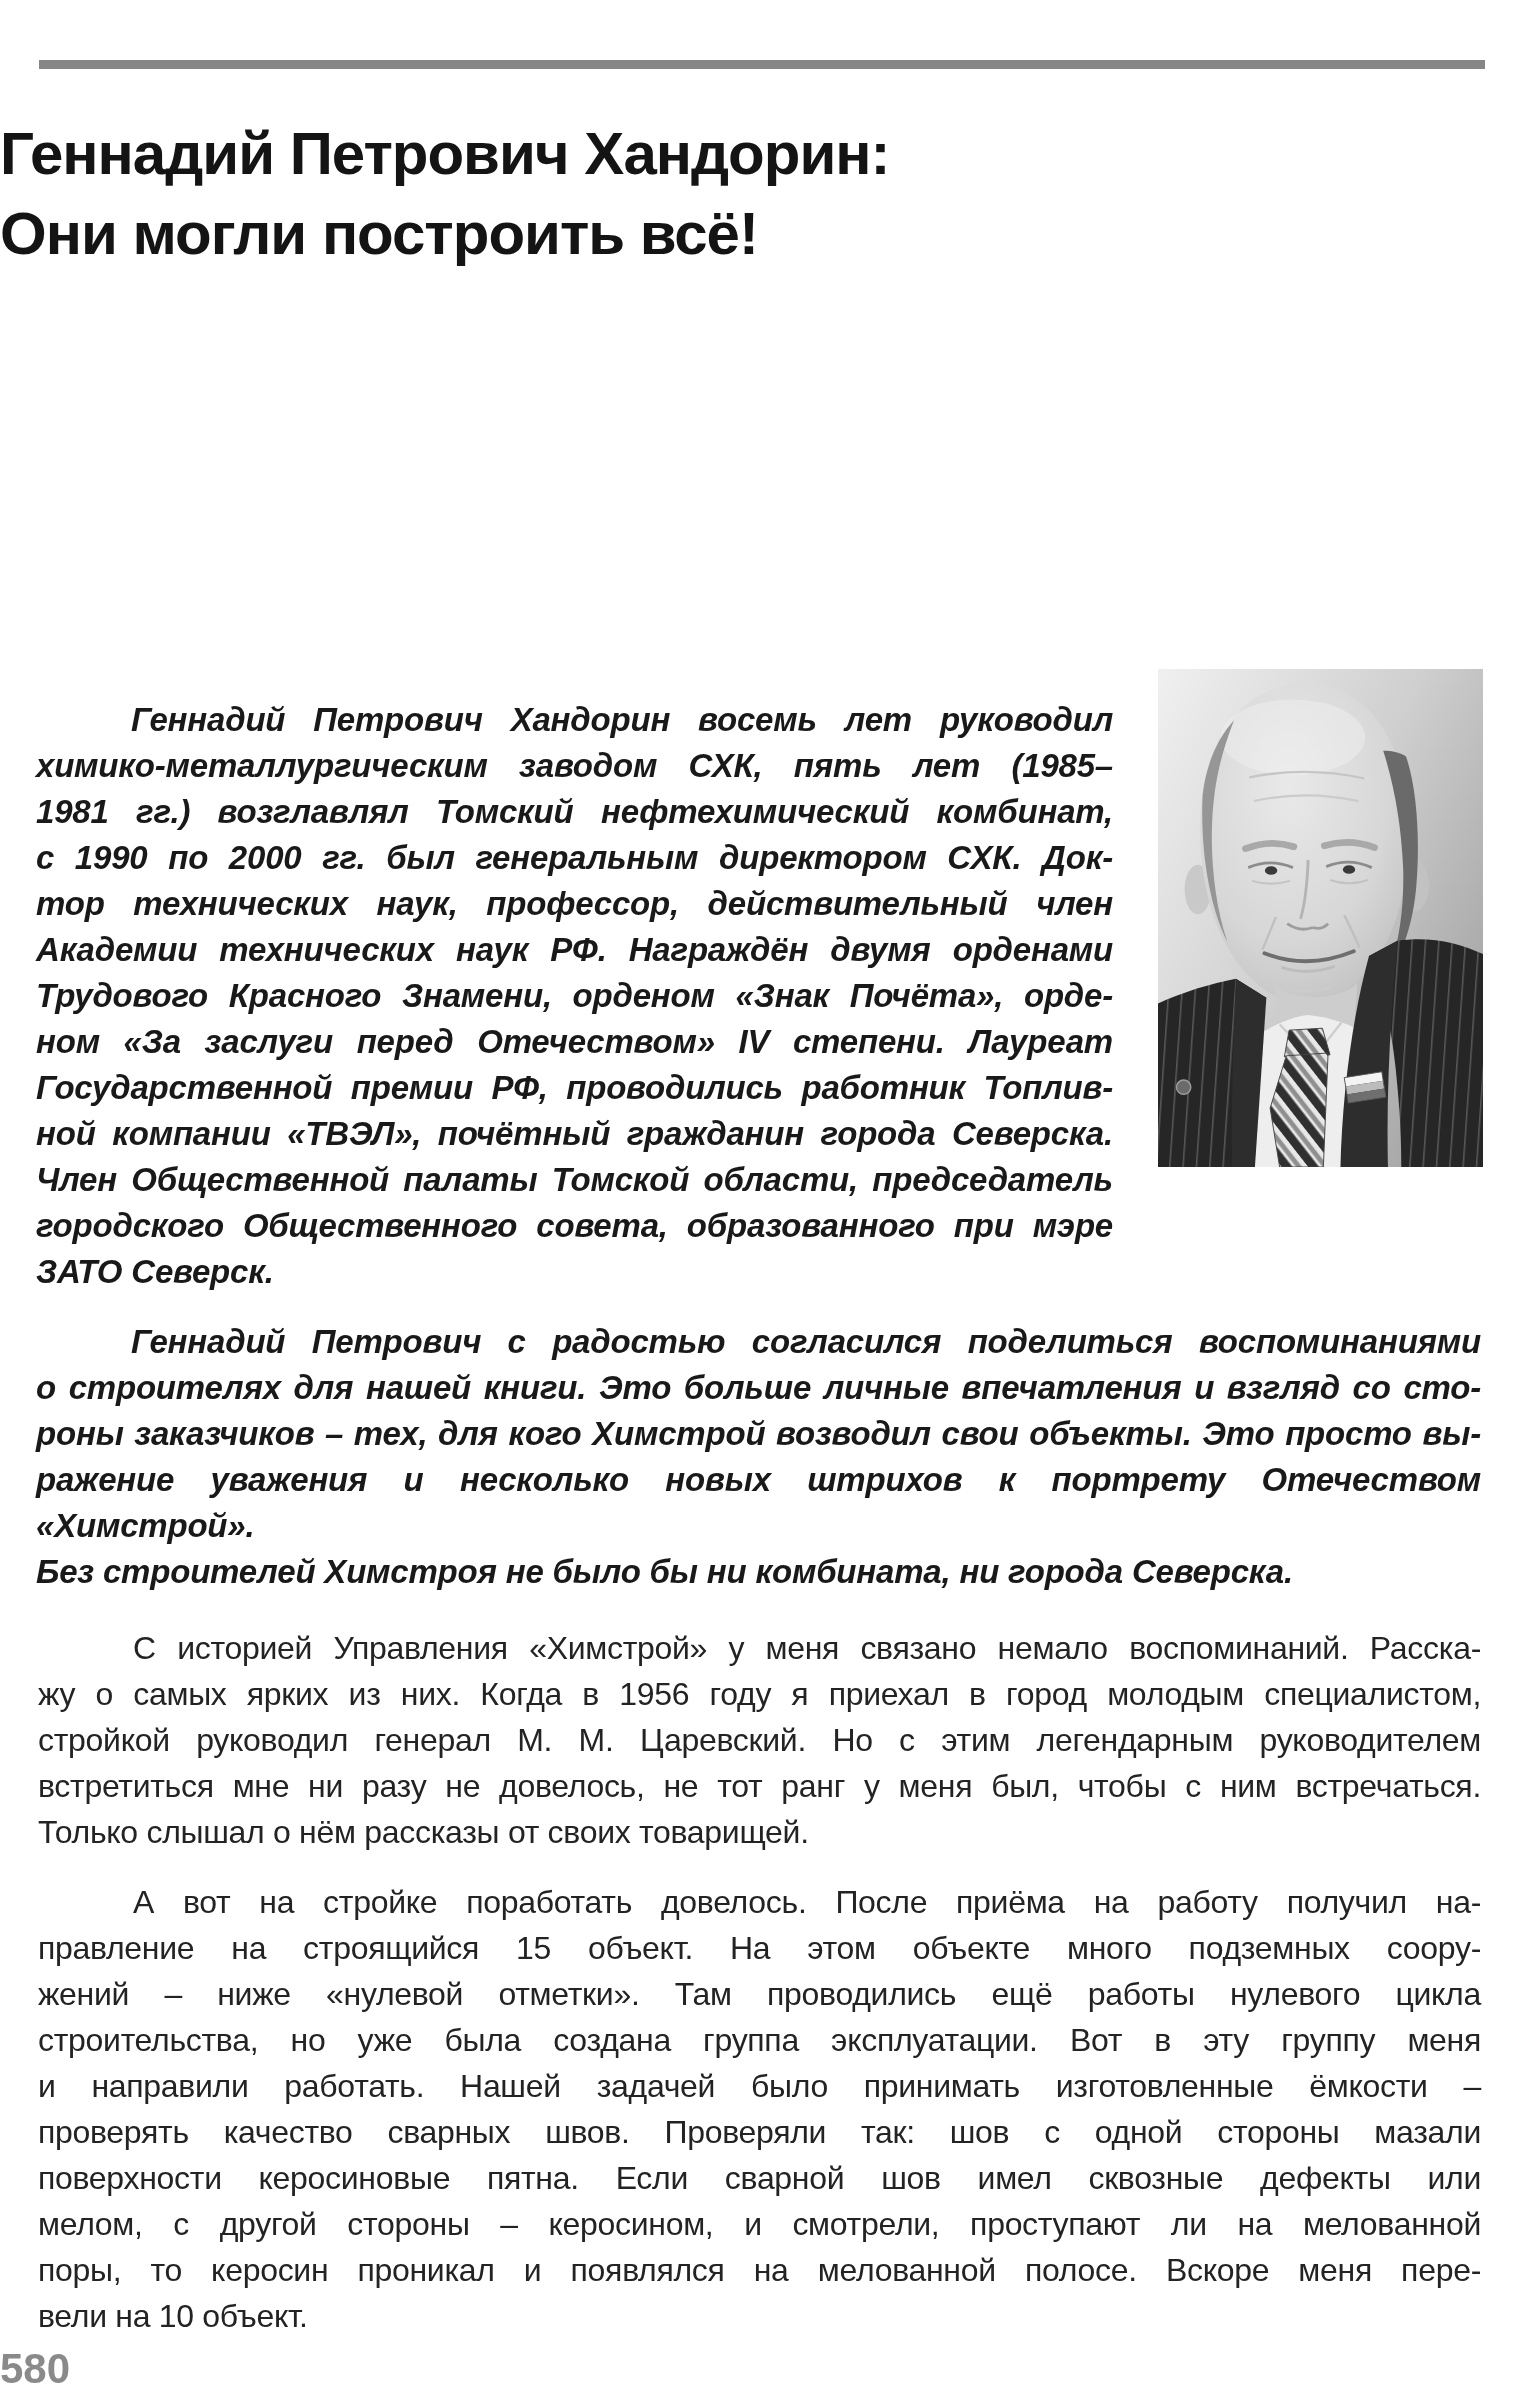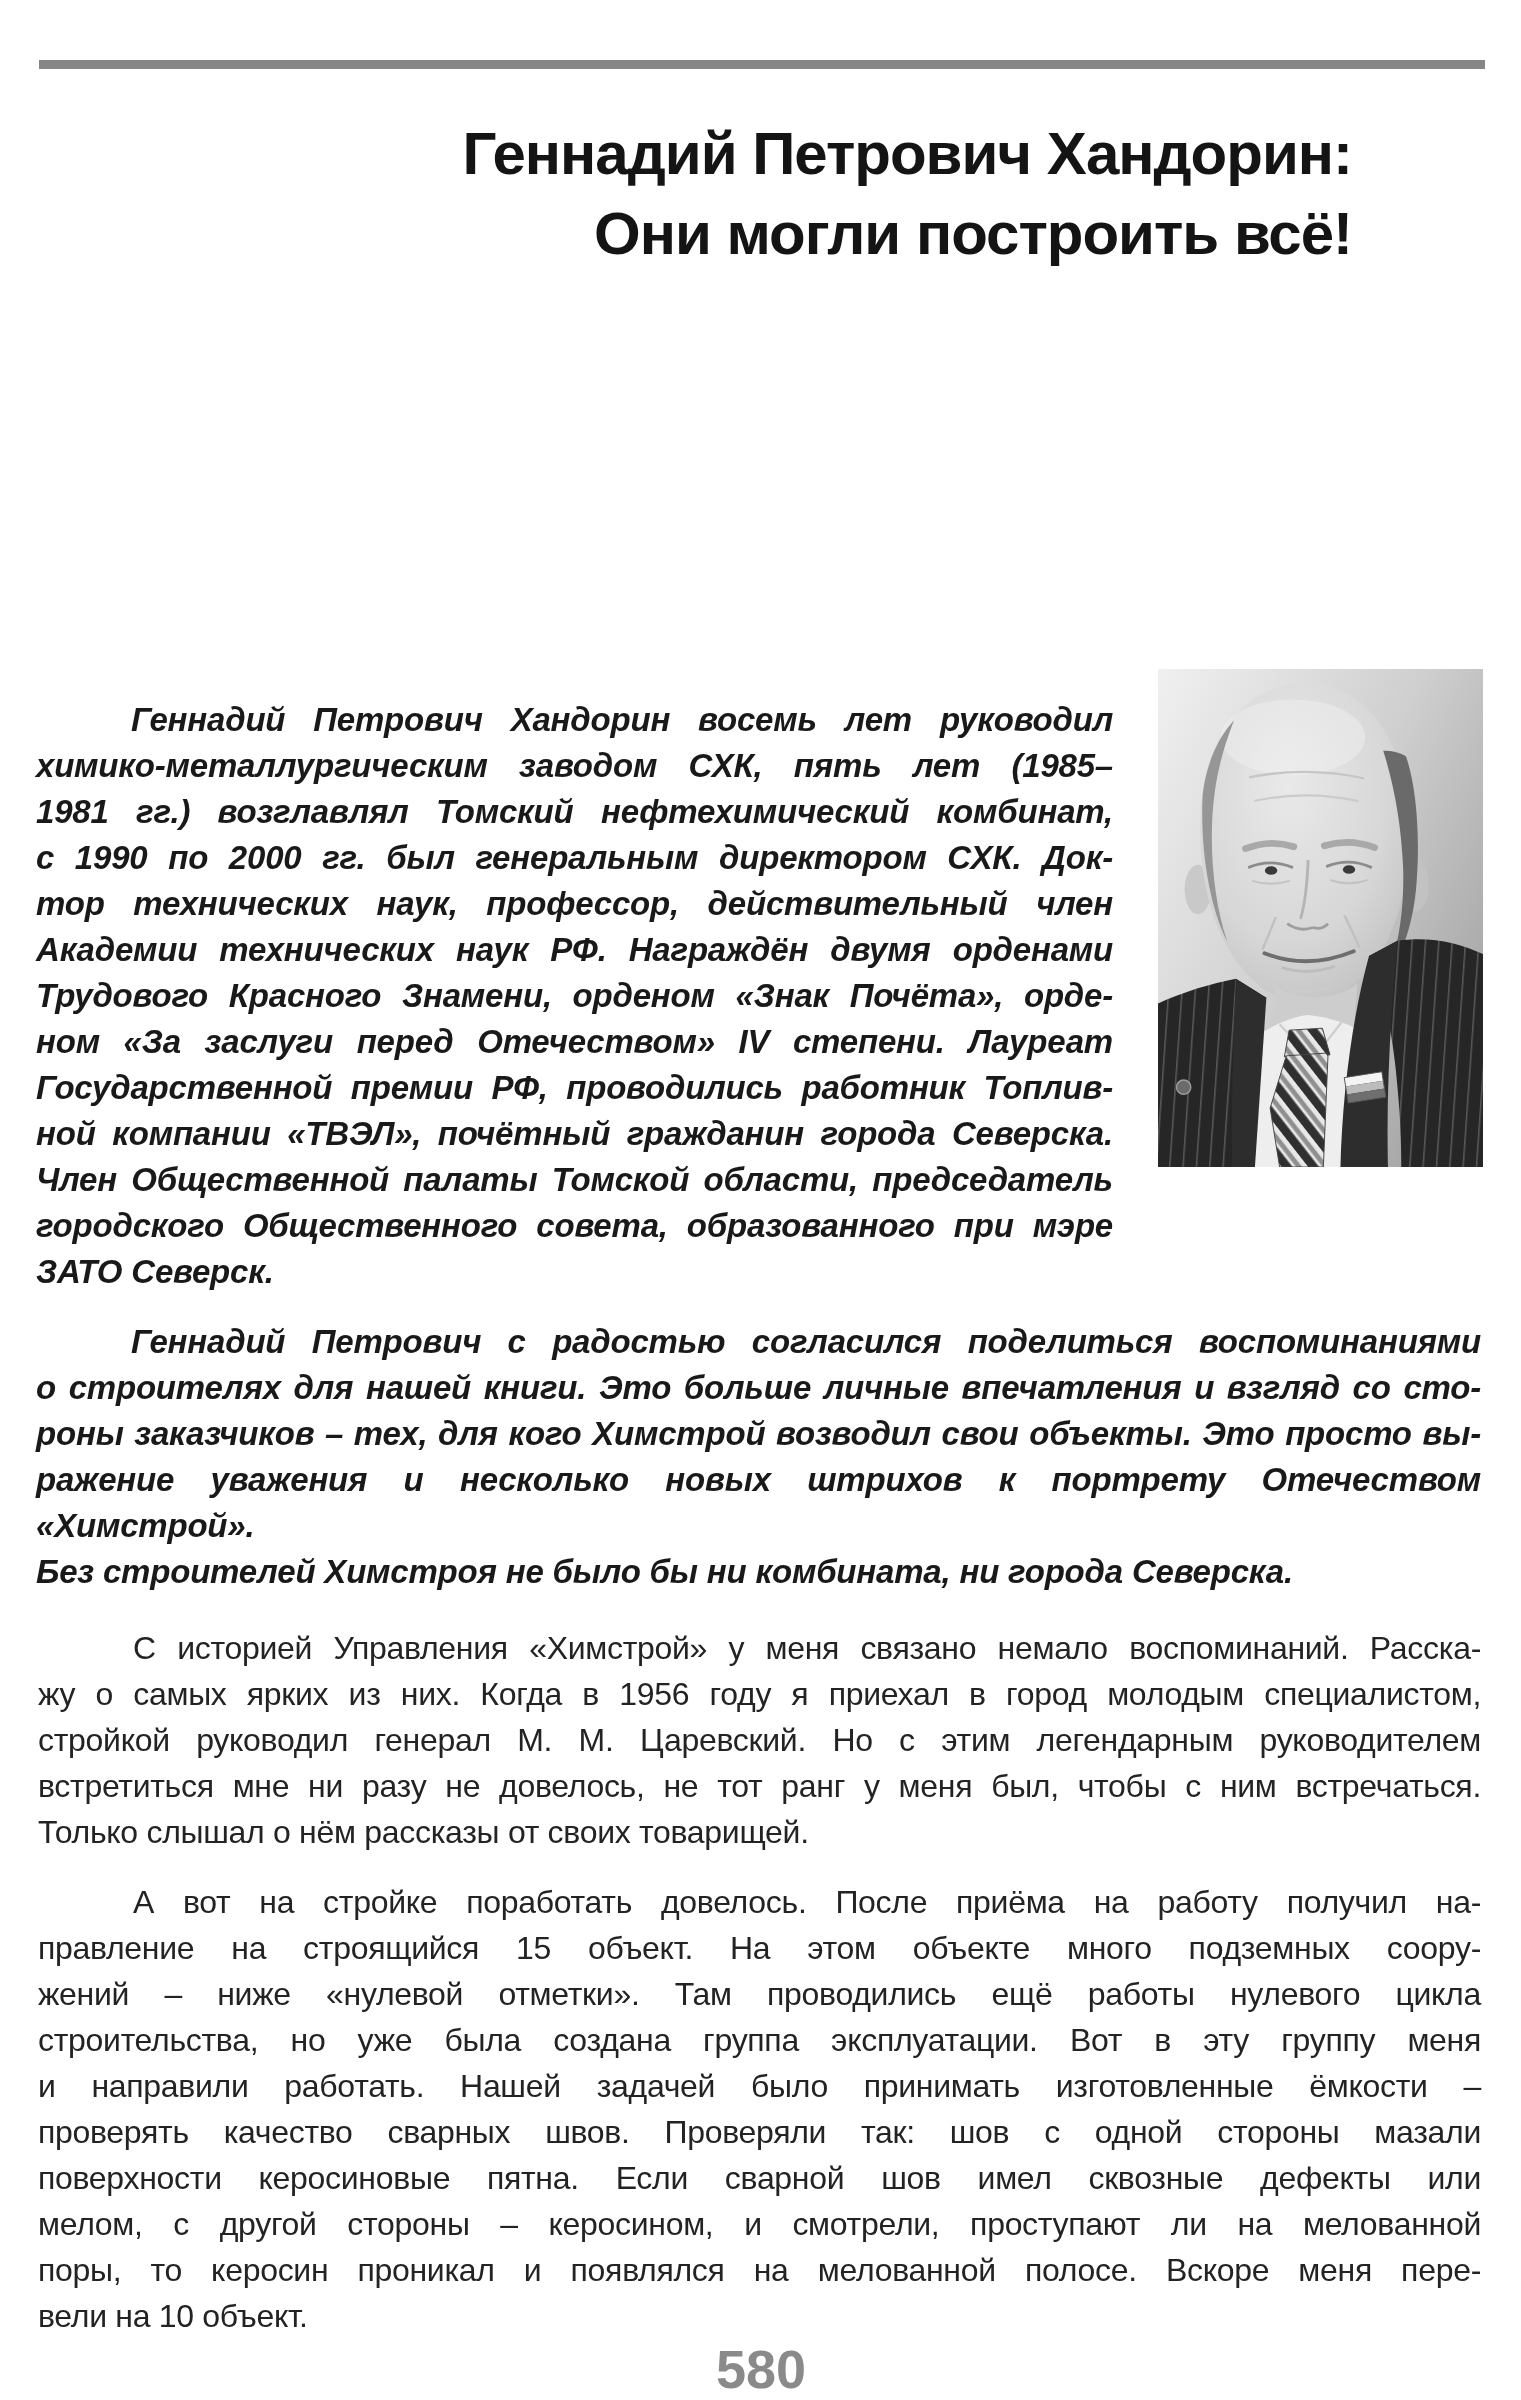--- a/index.html
+++ b/index.html
@@ -9,21 +9,21 @@
     background:#ffffff;
     overflow:hidden;
     font-family:"Liberation Sans","DejaVu Sans",sans-serif;
   }
   .rule {
     position:absolute; left:39px; top:60px;
     width:1446px; height:8.6px;
   }
   .title {
     position:absolute; top:114px; left:0; width:1352px;
-    text-align:right;
+    text-align:left;
     font-weight:700; font-size:60px; line-height:80px;
     letter-spacing:-1px;
     color:#141414;
   }
   .photo {
     position:absolute; left:1158px; top:669px;
     width:325px; height:498px;
   }
   .photo svg { display:block; width:325px; height:498px; }
   .intro {
@@ -43,22 +43,21 @@
   }
   .ln {
     text-align:justify;
     text-align-last:justify;
     -moz-text-align-last:justify;
   }
   .ln-first { padding-left:95px;margin-top:24px; }
   .ln-last { text-align-last:left; -moz-text-align-last:left; }
   .pageno {
     position:absolute; top:2346px; left:0; width:1522px;
-    text-align:center;
-    font-weight:700; font-size:54px; line-height:46px;
+    font-weight:700; font-size:42px; line-height:46px;
   }
 </style>
 </head>
 <body>
 
 <div class="page" style="background: rgb(255, 255, 255);">
 
   <div class="rule" style="background: rgb(134, 134, 134);"></div>
 
   <div class="title">

